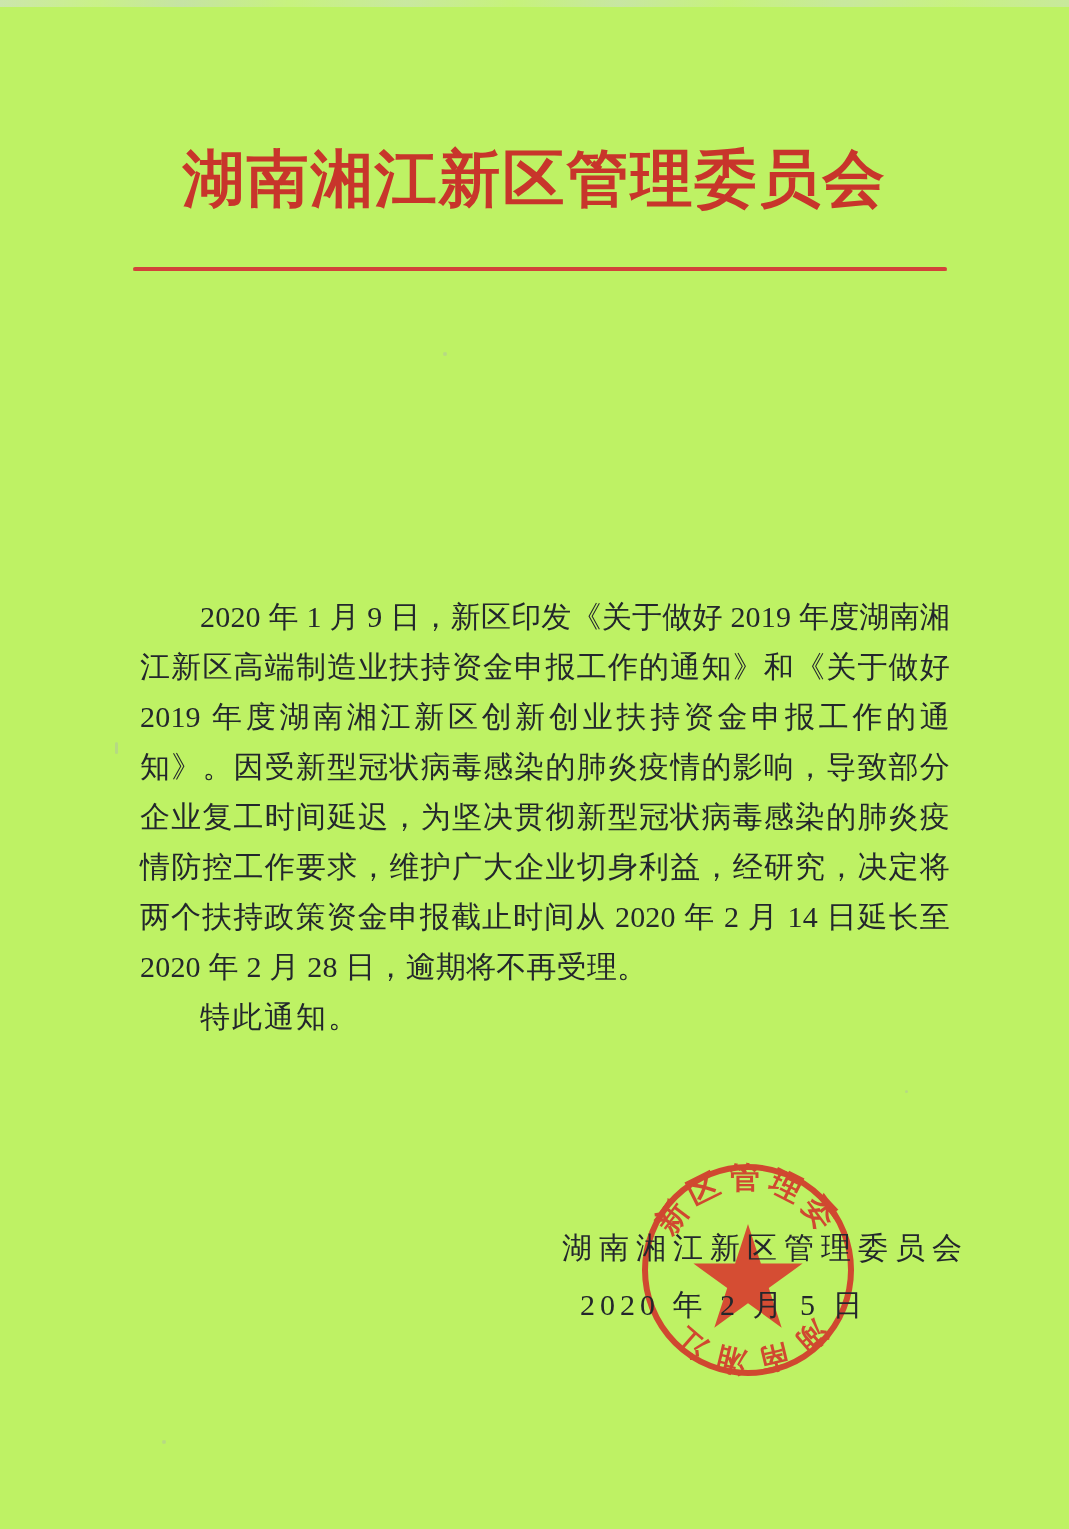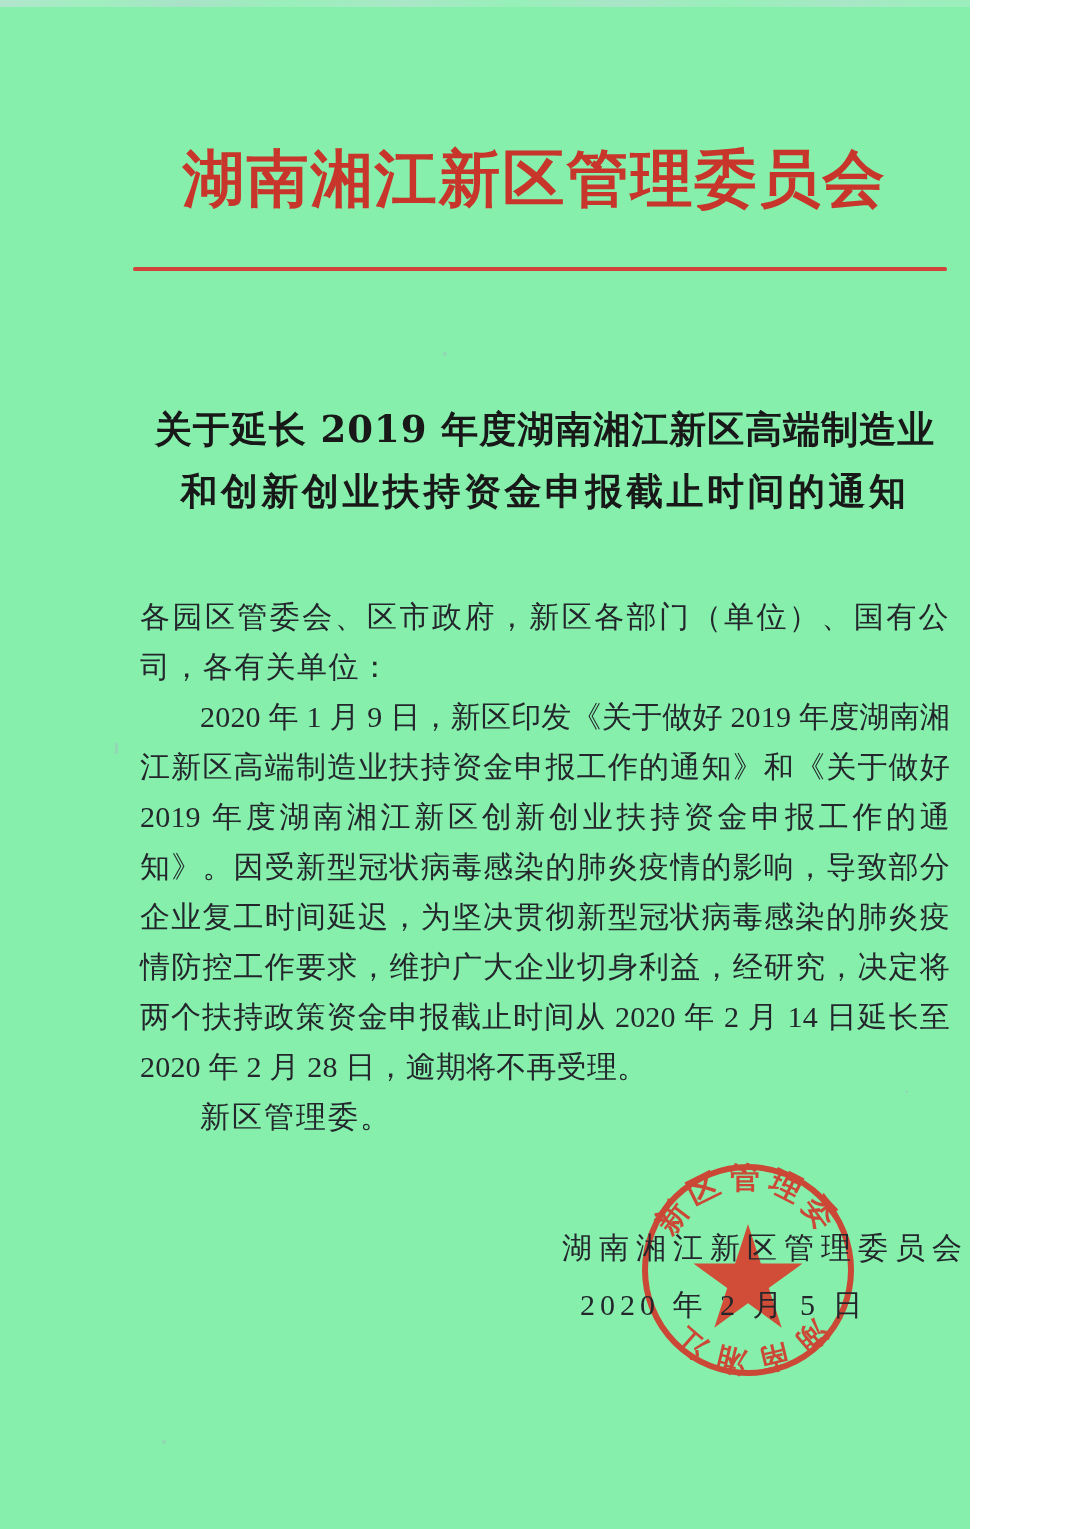--- a/index.html
+++ b/index.html
@@ -7,23 +7,23 @@
     margin: 0;
     padding: 0;
     background: #ffffff;
   }
   body {
     font-family: "Liberation Serif", "DejaVu Serif", serif;
   }
 
   .page {
     position: relative;
-    width: 970px;
+    width: 1069px;
     height: 1529px;
-    background: #86efac;
+    background: #bef264;
     overflow: hidden;
   }
 
   
   .scan-edge-top {
     position: absolute;
     top: 0; left: 0;
     width: 1069px;
     height: 7px;
     background: linear-gradient(to right,
@@ -166,29 +166,24 @@
   <div class="scan-speck" style="left:443px;top:352px;width:4px;height:4px;"></div>
   <div class="scan-speck" style="left:115px;top:742px;width:3px;height:12px;border-radius:2px;"></div>
   <div class="scan-speck" style="left:162px;top:1440px;width:4px;height:4px;"></div>
   <div class="scan-speck" style="left:905px;top:1090px;width:3px;height:3px;"></div>
 
   <div class="masthead">
     <div class="masthead-title">湖南湘江新区管理委员会</div>
   </div>
   <div class="masthead-rule"></div>
 
-  <div class="doc-title">
-    <span class="tline l1">关于延长 2019 年度湖南湘江新区高端制造业</span>
-    <span class="tline l2">和创新创业扶持资金申报截止时间的通知</span>
-  </div>
 
   <div class="body-block">
-    <p class="para salutation">各园区管委会、区市政府，新区各部门（单位）、国有公司，各有关单位：</p>
     <p class="para indent">2020 年 1 月 9 日，新区印发《关于做好 2019 年度湖南湘江新区高端制造业扶持资金申报工作的通知》和《关于做好 2019 年度湖南湘江新区创新创业扶持资金申报工作的通知》。因受新型冠状病毒感染的肺炎疫情的影响，导致部分企业复工时间延迟，为坚决贯彻新型冠状病毒感染的肺炎疫情防控工作要求，维护广大企业切身利益，经研究，决定将两个扶持政策资金申报截止时间从 2020 年 2 月 14 日延长至 2020 年 2 月 28 日，逾期将不再受理。</p>
-    <p class="para closing">新区管理委。</p>
+    <p class="para closing">特此通知。</p>
   </div>
 
   <div class="seal">
     <svg viewBox="0 0 216 216" xmlns="http://www.w3.org/2000/svg">
       <defs>
         <path id="arcTop" d="M 26,108 A 82,82 0 0 1 190,108" fill="none"></path>
         <path id="arcBottom" d="M 190,108 A 82,82 0 0 1 26,108" fill="none"></path>
       </defs>
       <circle cx="108" cy="108" r="103" fill="none" stroke="#d23a2c" stroke-width="6"></circle>
       <g>

